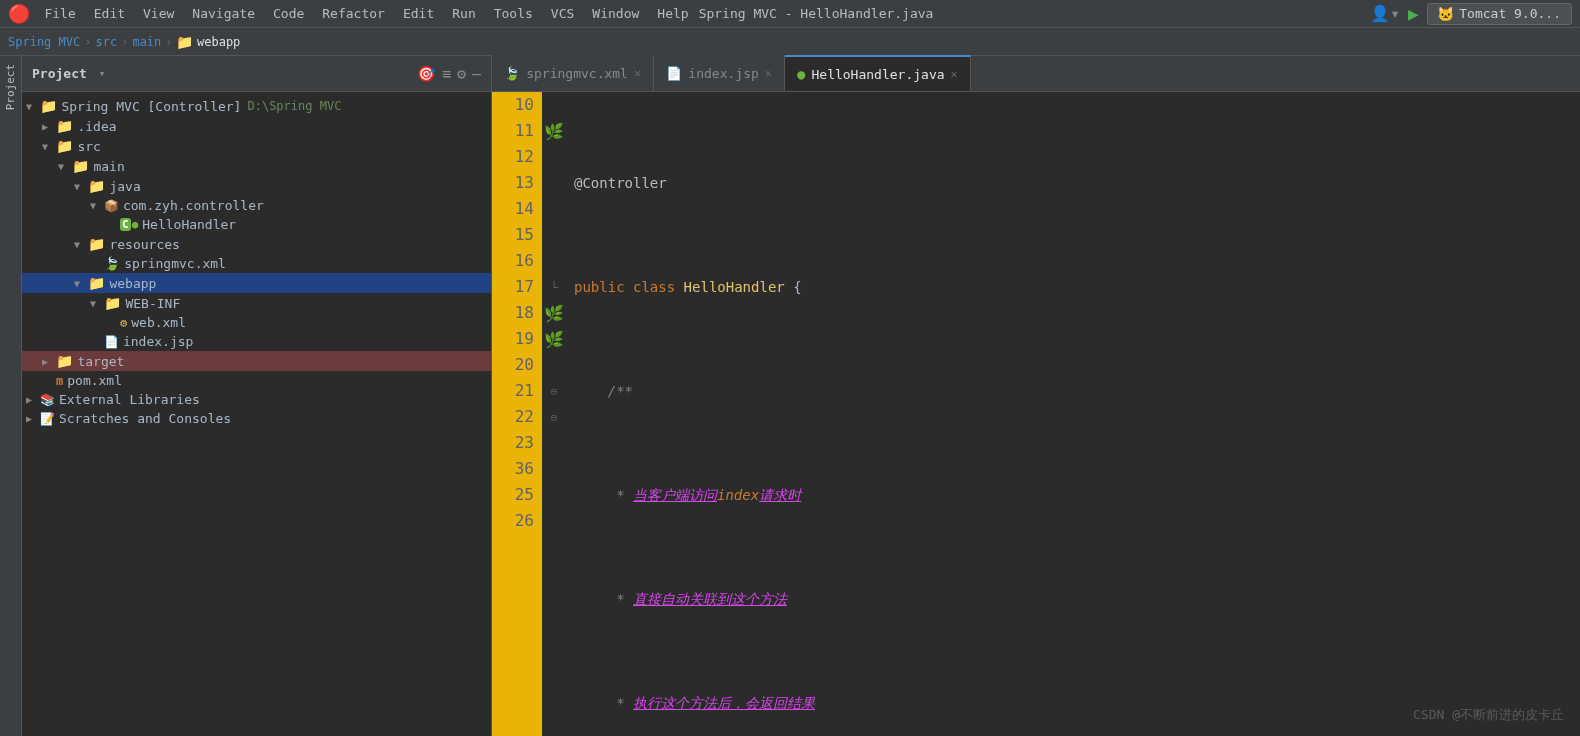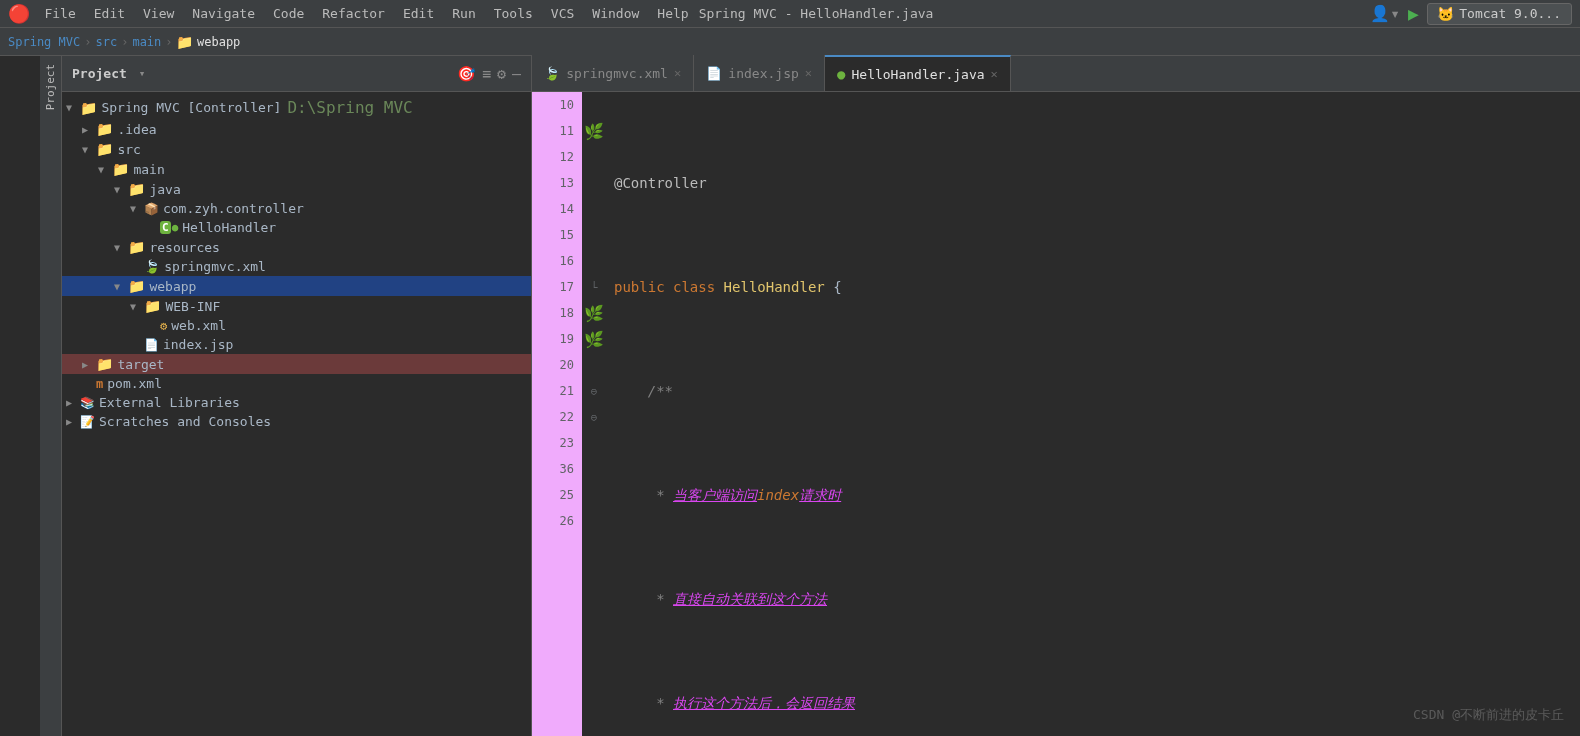--- a/index.html
+++ b/index.html
@@ -66,21 +66,20 @@
       color: #9da0a2;
       border-bottom: 1px solid #555;
       gap: 4px;
     }
     .breadcrumb-sep { color: #666; }
 
     
     .main-layout {
       display: flex;
       height: calc(736px - 56px);
-      margin-left: 40px;
     }
 
     
     .side-indicator {
       width: 22px;
       background: #3c3f41;
       display: flex;
       flex-direction: column;
       align-items: center;
       padding-top: 4px;
@@ -142,21 +141,21 @@
       width: 14px;
       font-size: 10px;
       color: #888;
     }
     .tree-arrow.open::before { content: '▼'; }
     .tree-arrow.closed::before { content: '▶'; }
     .tree-arrow.leaf::before { content: ''; }
     .folder-icon { color: #e8b44d; margin-right: 4px; font-size: 14px; }
     .folder-icon-blue { color: #6897bb; margin-right: 4px; font-size: 14px; }
     .tree-label { font-size: 13px; }
-    .tree-sublabel { color: #6a8759; font-size: 16px; margin-left: 6px; }
+    .tree-sublabel { color: #6a8759; font-size: 12px; margin-left: 6px; }
 
     
     .editor-area {
       flex: 1;
       display: flex;
       flex-direction: column;
       background: #2b2b2b;
     }
     .tab-bar {
       height: 36px;
@@ -195,25 +194,25 @@
     
     .code-editor {
       flex: 1;
       display: flex;
       overflow-y: auto;
       background: #2b2b2b;
       position: relative;
     }
     .line-numbers {
       width: 50px;
-      background: #f0abfc;
+      background: #eab308;
       padding: 0 8px;
       text-align: right;
       color: #606366;
-      font-size: 12px;
+      font-size: 16px;
       line-height: 26px;
       user-select: none;
       flex-shrink: 0;
     }
     .code-content {
       flex: 1;
       padding: 0 8px;
       font-size: 14px;
       line-height: 26px;
       white-space: pre;

